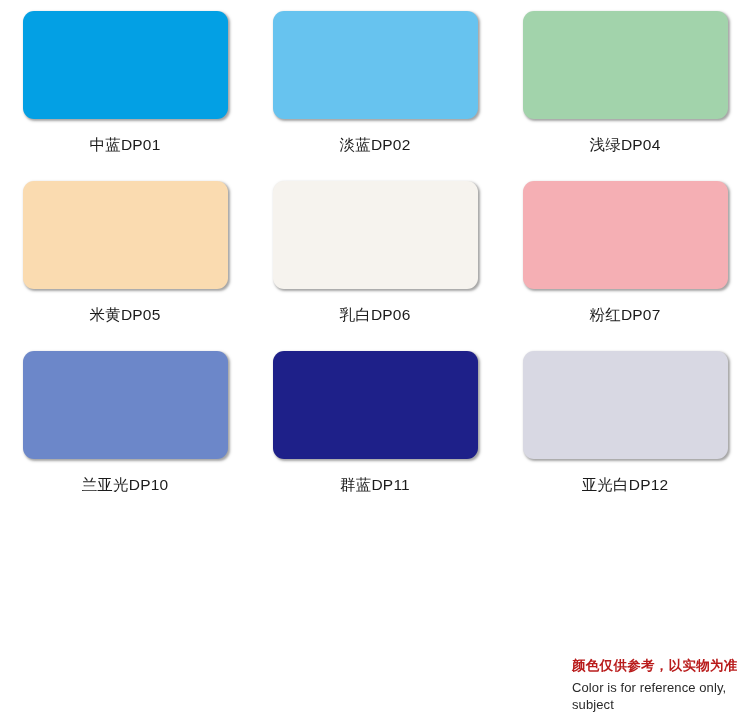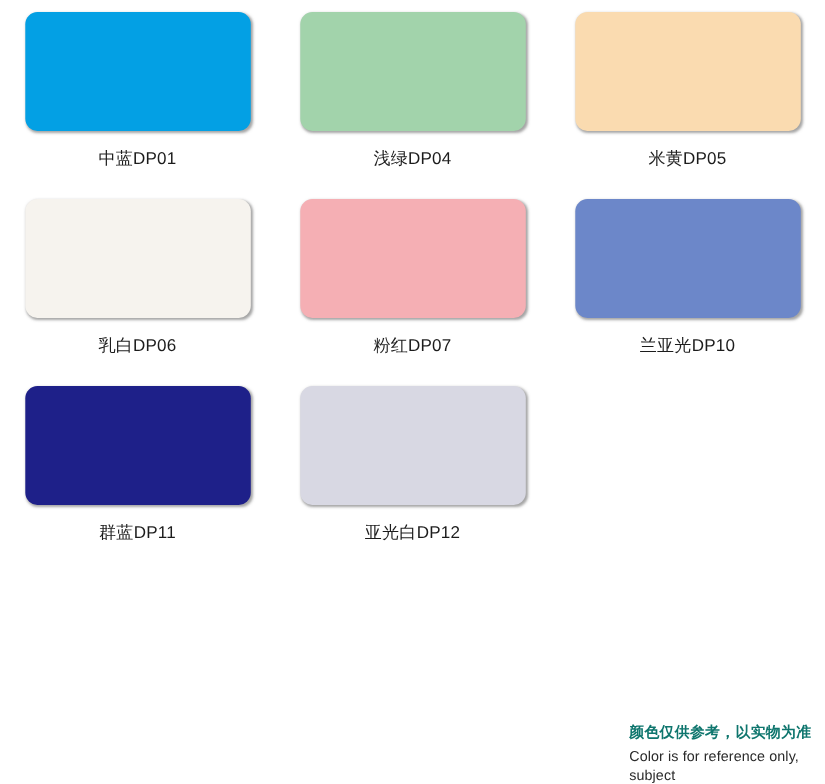--- a/index.html
+++ b/index.html
@@ -60,21 +60,21 @@
     position: absolute;
     left: 572px;
     top: 658px;
     width: 175px;
     text-align: left;
   }
 
   .disclaimer-cn {
     font-size: 13.5px;
     font-weight: bold;
-    color: #0f766e;
+    color: #b91c1c;
     line-height: 1.25;
     letter-spacing: 0.3px;
     white-space: nowrap;
   }
 
   .disclaimer-en {
     margin-top: 4px;
     font-size: 13px;
     color: #2a2a2a;
     line-height: 1.35;
@@ -84,20 +84,24 @@
 </head>
 <body>
 
 <div class="swatch-grid">
 
   <div class="swatch-cell">
     <div class="swatch-chip" style="background-color: rgb(3, 160, 228);"></div>
     <div class="swatch-label">中蓝DP01</div>
   </div>
 
+  <div class="swatch-cell">
+    <div class="swatch-chip" style="background-color: rgb(103, 195, 239);"></div>
+    <div class="swatch-label">淡蓝DP02</div>
+  </div>
 
 
   <div class="swatch-cell">
     <div class="swatch-chip" style="background-color: rgb(162, 211, 171);"></div>
     <div class="swatch-label">浅绿DP04</div>
   </div>
 
   <div class="swatch-cell">
     <div class="swatch-chip" style="background-color: rgb(250, 219, 176);"></div>
     <div class="swatch-label">米黄DP05</div>

